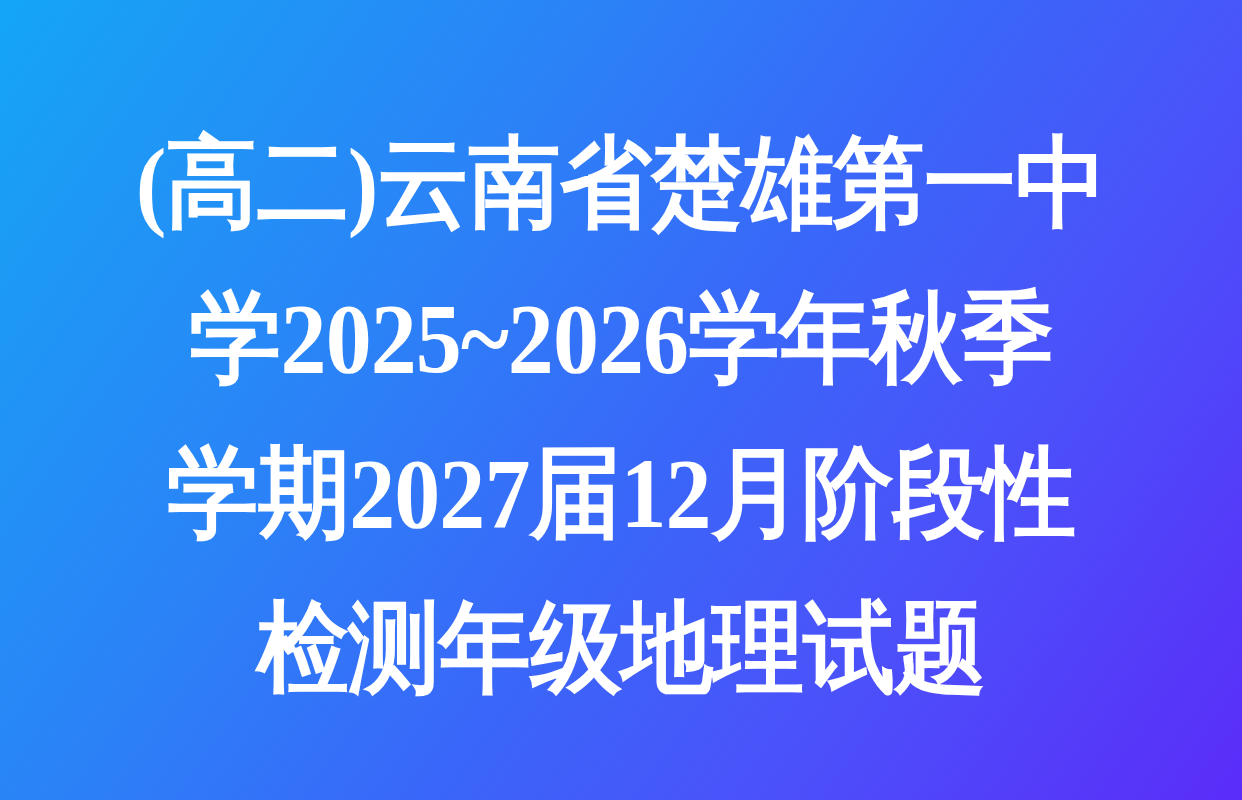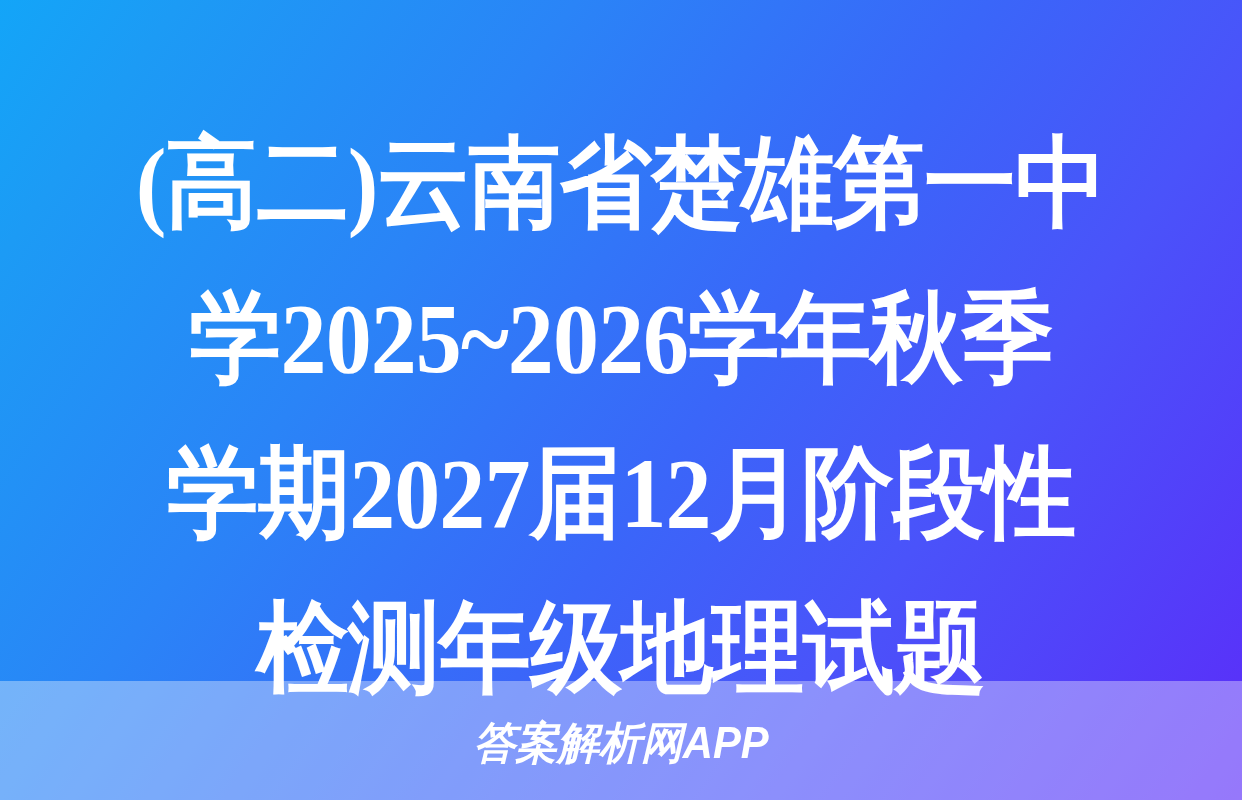--- a/index.html
+++ b/index.html
@@ -87,17 +87,14 @@
 
 <div id="poster">
 
   <div id="title-block">
     <span class="title-line">(高二)云南省楚雄第一中</span>
     <span class="title-line">学2025~2026学年秋季</span>
     <span class="title-line">学期2027届12月阶段性</span>
     <span class="title-line">检测年级地理试题</span>
   </div>
 
-  <div id="footer-band">
-    <span id="footer-text">答案解析网APP</span>
-  </div>
 
 </div>
 
 </body></html>

